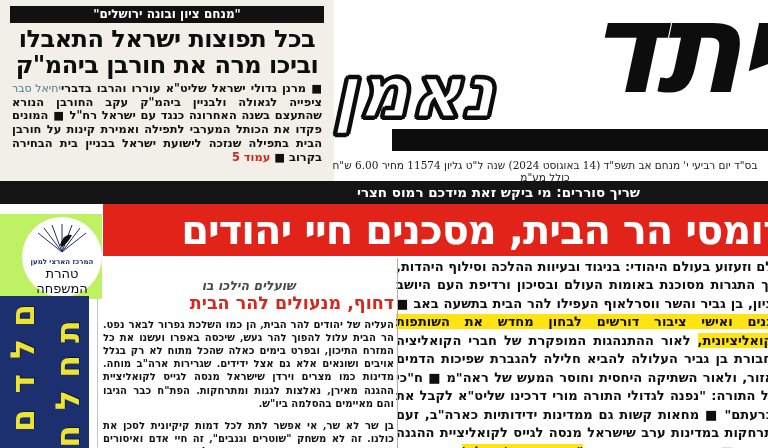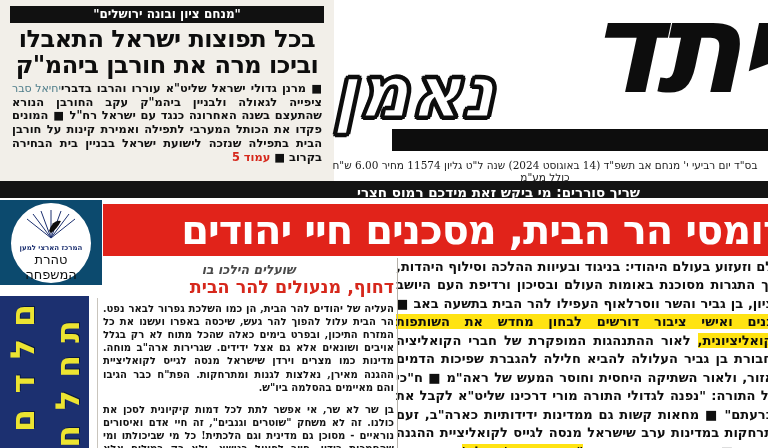--- a/index.html
+++ b/index.html
@@ -26,40 +26,40 @@
     transform:skewX(-12deg);letter-spacing:-6px;}
   .logo-sub{position:absolute;top:56px;left:4px;margin:0;
     font-weight:900;font-size:72px;line-height:1;color:#fff;
     transform:skewX(-12deg);
     -webkit-text-stroke:3px #0d0d0d;
     text-shadow:-2px -2px 0 #0d0d0d,2px -2px 0 #0d0d0d,-2px 2px 0 #0d0d0d,2px 2px 0 #0d0d0d,
                  0 -3px 0 #0d0d0d,0 3px 0 #0d0d0d,-3px 0 0 #0d0d0d,3px 0 0 #0d0d0d;}
   .dateline{position:absolute;top:159px;right:2px;width:442px;text-align:center;
     font-family:"DejaVu Serif","DejaVu Sans",serif;font-size:10.5px;color:#1a1a1a;}
   
-  .kicker2{position:absolute;top:181px;left:0;width:768px;height:17px;background:#141414;}
+  .kicker2{position:absolute;top:181px;left:0;width:768px;height:23px;background:#141414;}
   .kicker2 span{position:absolute;right:128px;top:3px;color:#fff;font-weight:700;font-size:13.5px;}
   .red-banner{position:absolute;top:204px;left:103px;width:691px;height:52px;background:#e1231a;}
   .red-banner h2{margin:0;padding:2px 8px 0 0;text-align:right;white-space:nowrap;
     font-weight:900;font-size:40px;line-height:48px;color:#fff;letter-spacing:-1px;}
   .lead-deck{position:absolute;right:-14px;top:258px;width:386px;height:190px;overflow:hidden;
     font-weight:700;font-size:13px;line-height:1.42;text-align:justify;color:#0f0f0f;}
   .lead-deck .hl{background:#ffe312;}
   
   .rule-l{position:absolute;left:97px;top:298px;width:1px;height:150px;background:#c9c5bd;}
   .rule-r{position:absolute;left:397px;top:258px;width:1px;height:190px;background:#b5b1a9;}
   .middle{position:absolute;left:103px;top:258px;width:291px;height:190px;overflow:hidden;}
-  .m-kicker{margin:4px 0 0;text-align:center;font-style:italic;font-weight:700;
+  .m-kicker{margin:20px 0 0;text-align:center;font-style:italic;font-weight:700;
     font-size:12.5px;color:#4a4a4a;}
   .m-head{margin:0 0 5px;text-align:right;font-weight:900;font-size:17.5px;color:#d6281c;}
   .m-body p{margin:0 0 9px;font-family:"DejaVu Serif","DejaVu Sans",serif;
     font-size:10.1px;line-height:1.3;text-align:justify;color:#141414;font-weight:700;}
   
-  .ad-logo{position:absolute;left:0;top:200px;width:102px;height:85px;background:#0c4a6e;
-    display:flex;align-items:center;justify-content:center;}
+  .ad-logo{position:absolute;left:0;top:214px;width:102px;height:85px;background:#bef264;
+    display:flex;align-items:center;justify-content:flex-start;}
   .circle{width:80px;height:80px;background:#fff;border-radius:50%;text-align:center;
     padding-top:6px;box-sizing:border-box;}
   .circle .l1{font-weight:700;font-size:7px;color:#1c3070;margin-top:1px;}
   .circle .l2{font-weight:400;font-size:13px;color:#0d0d0d;}
   .vbanner{position:absolute;left:0;top:296px;width:89px;height:152px;background:#1c3070;
     overflow:hidden;}
   .letters{display:flex;flex-direction:row-reverse;justify-content:space-around;height:100%;}
   .lcol{display:flex;flex-direction:column;justify-content:flex-start;padding-top:2px;}
   .lcol:nth-child(2){padding-top:18px;}
   .lglyph{font-weight:900;font-size:33px;line-height:35px;color:#ece431;

